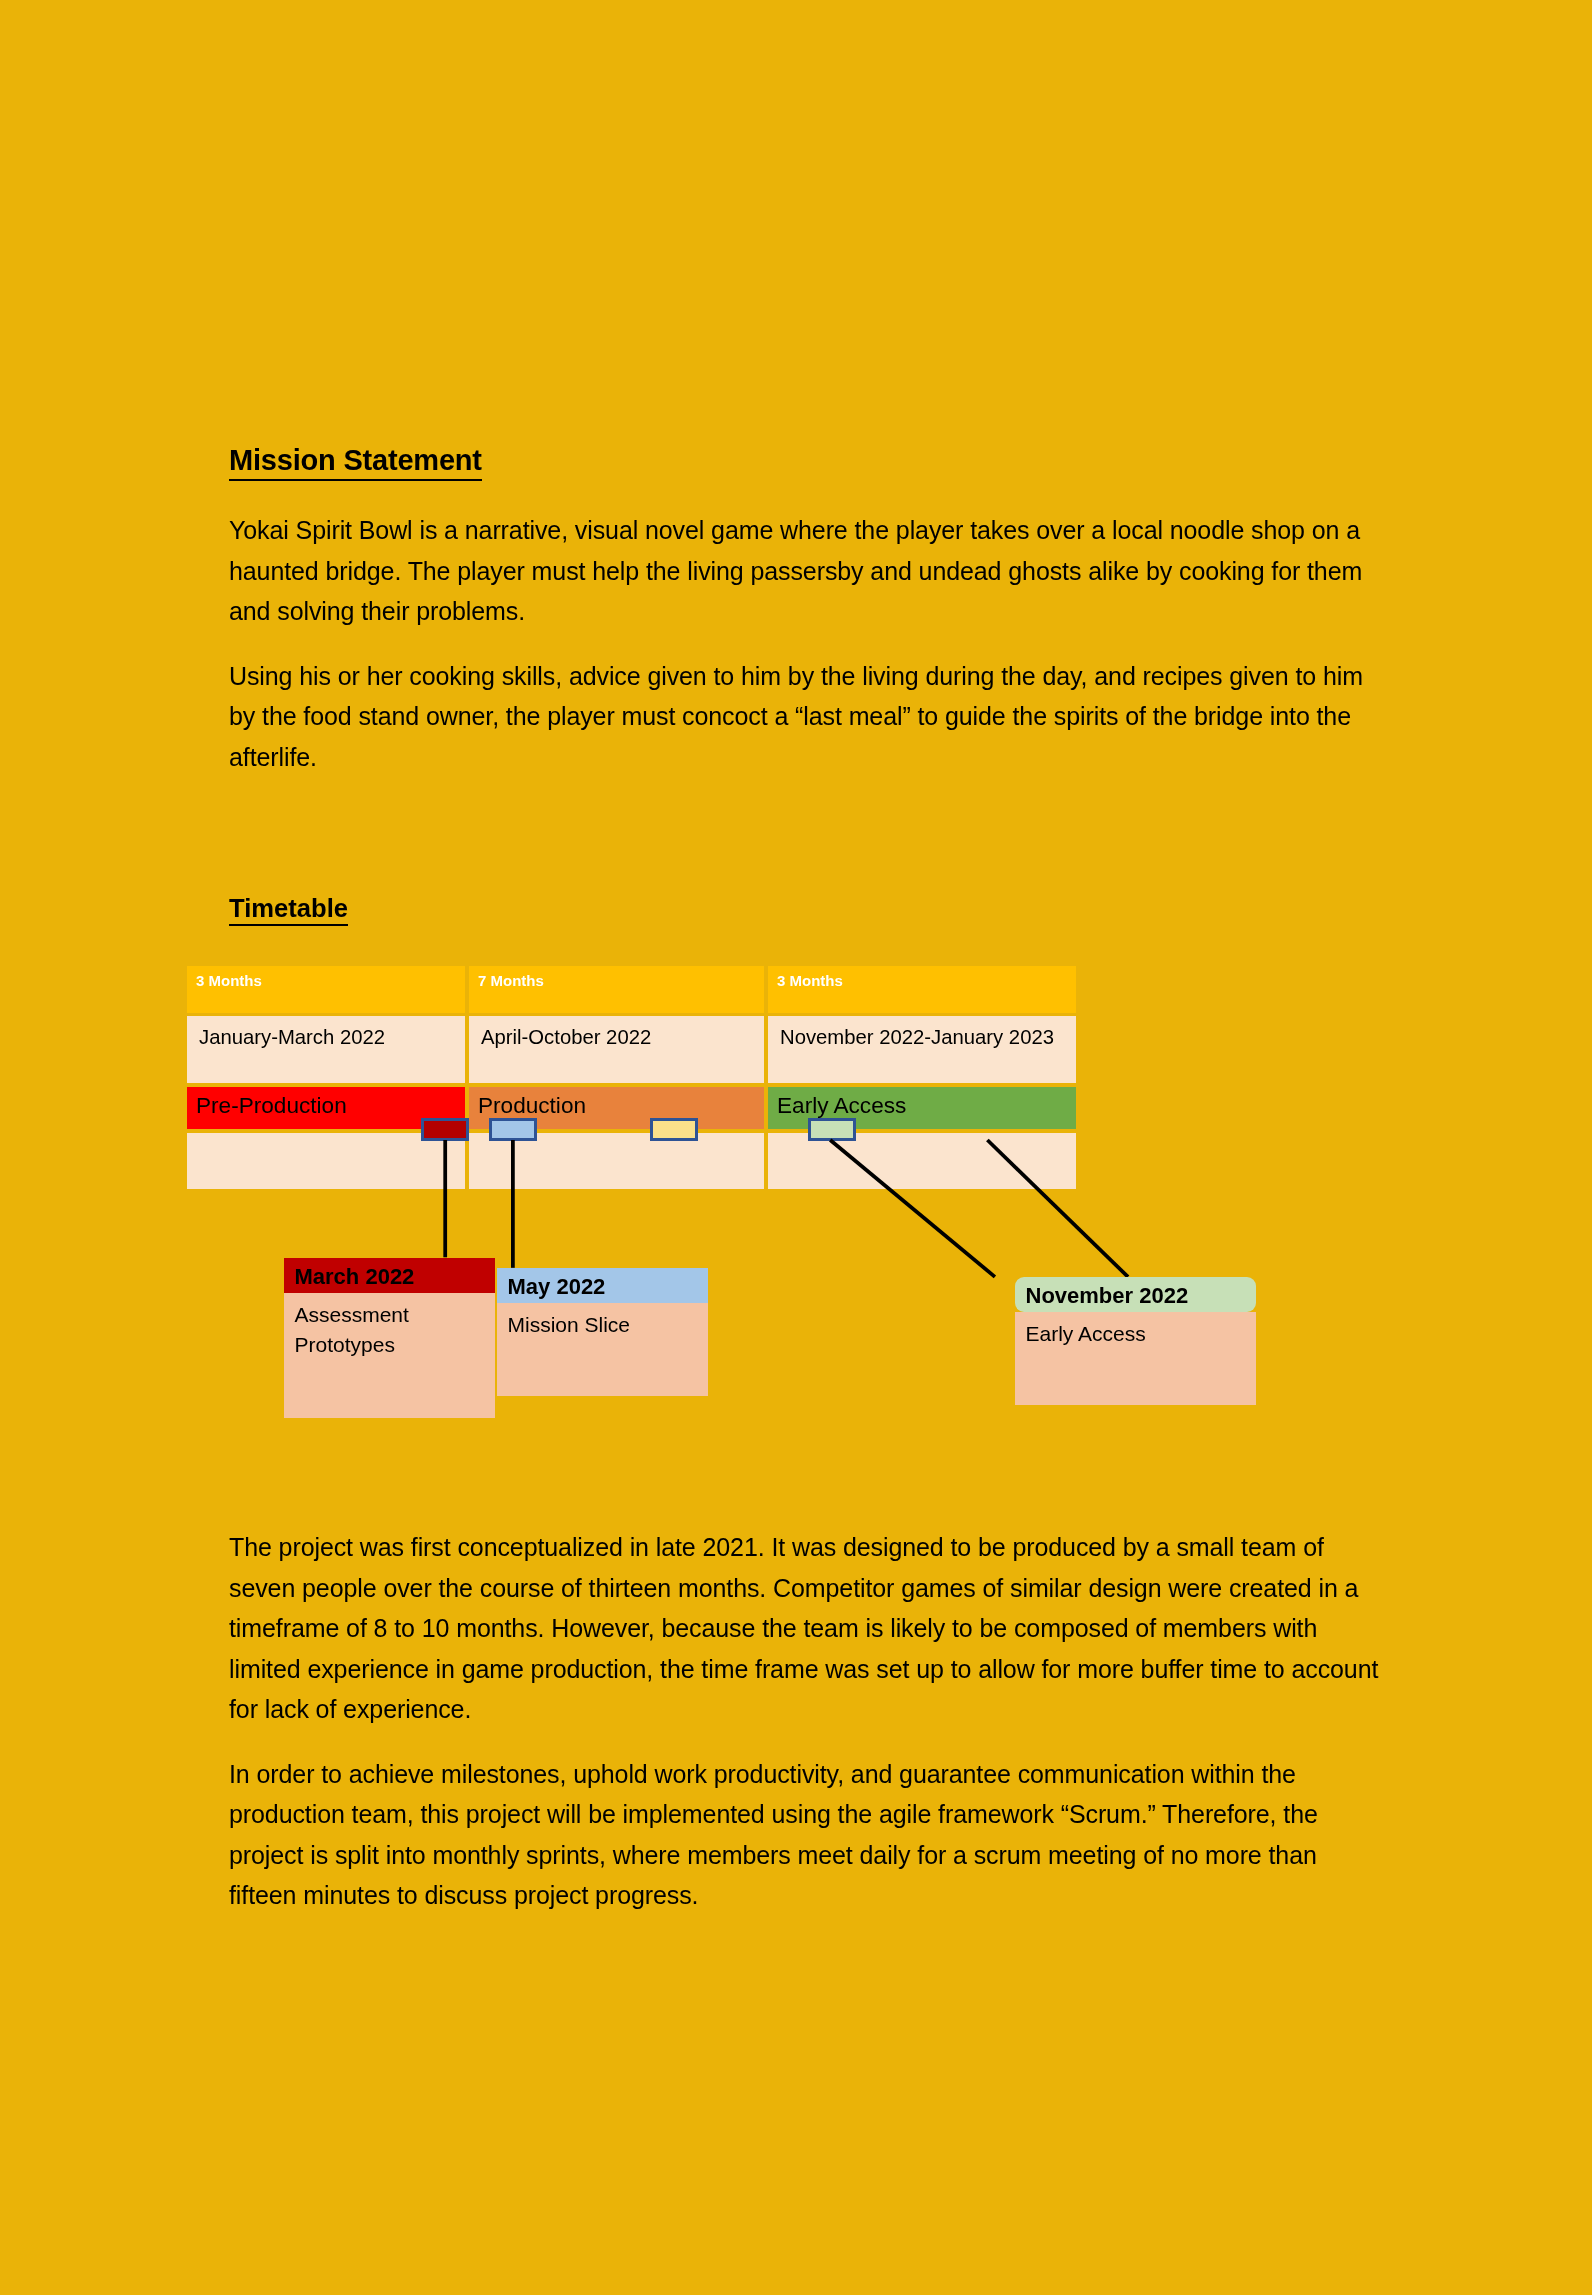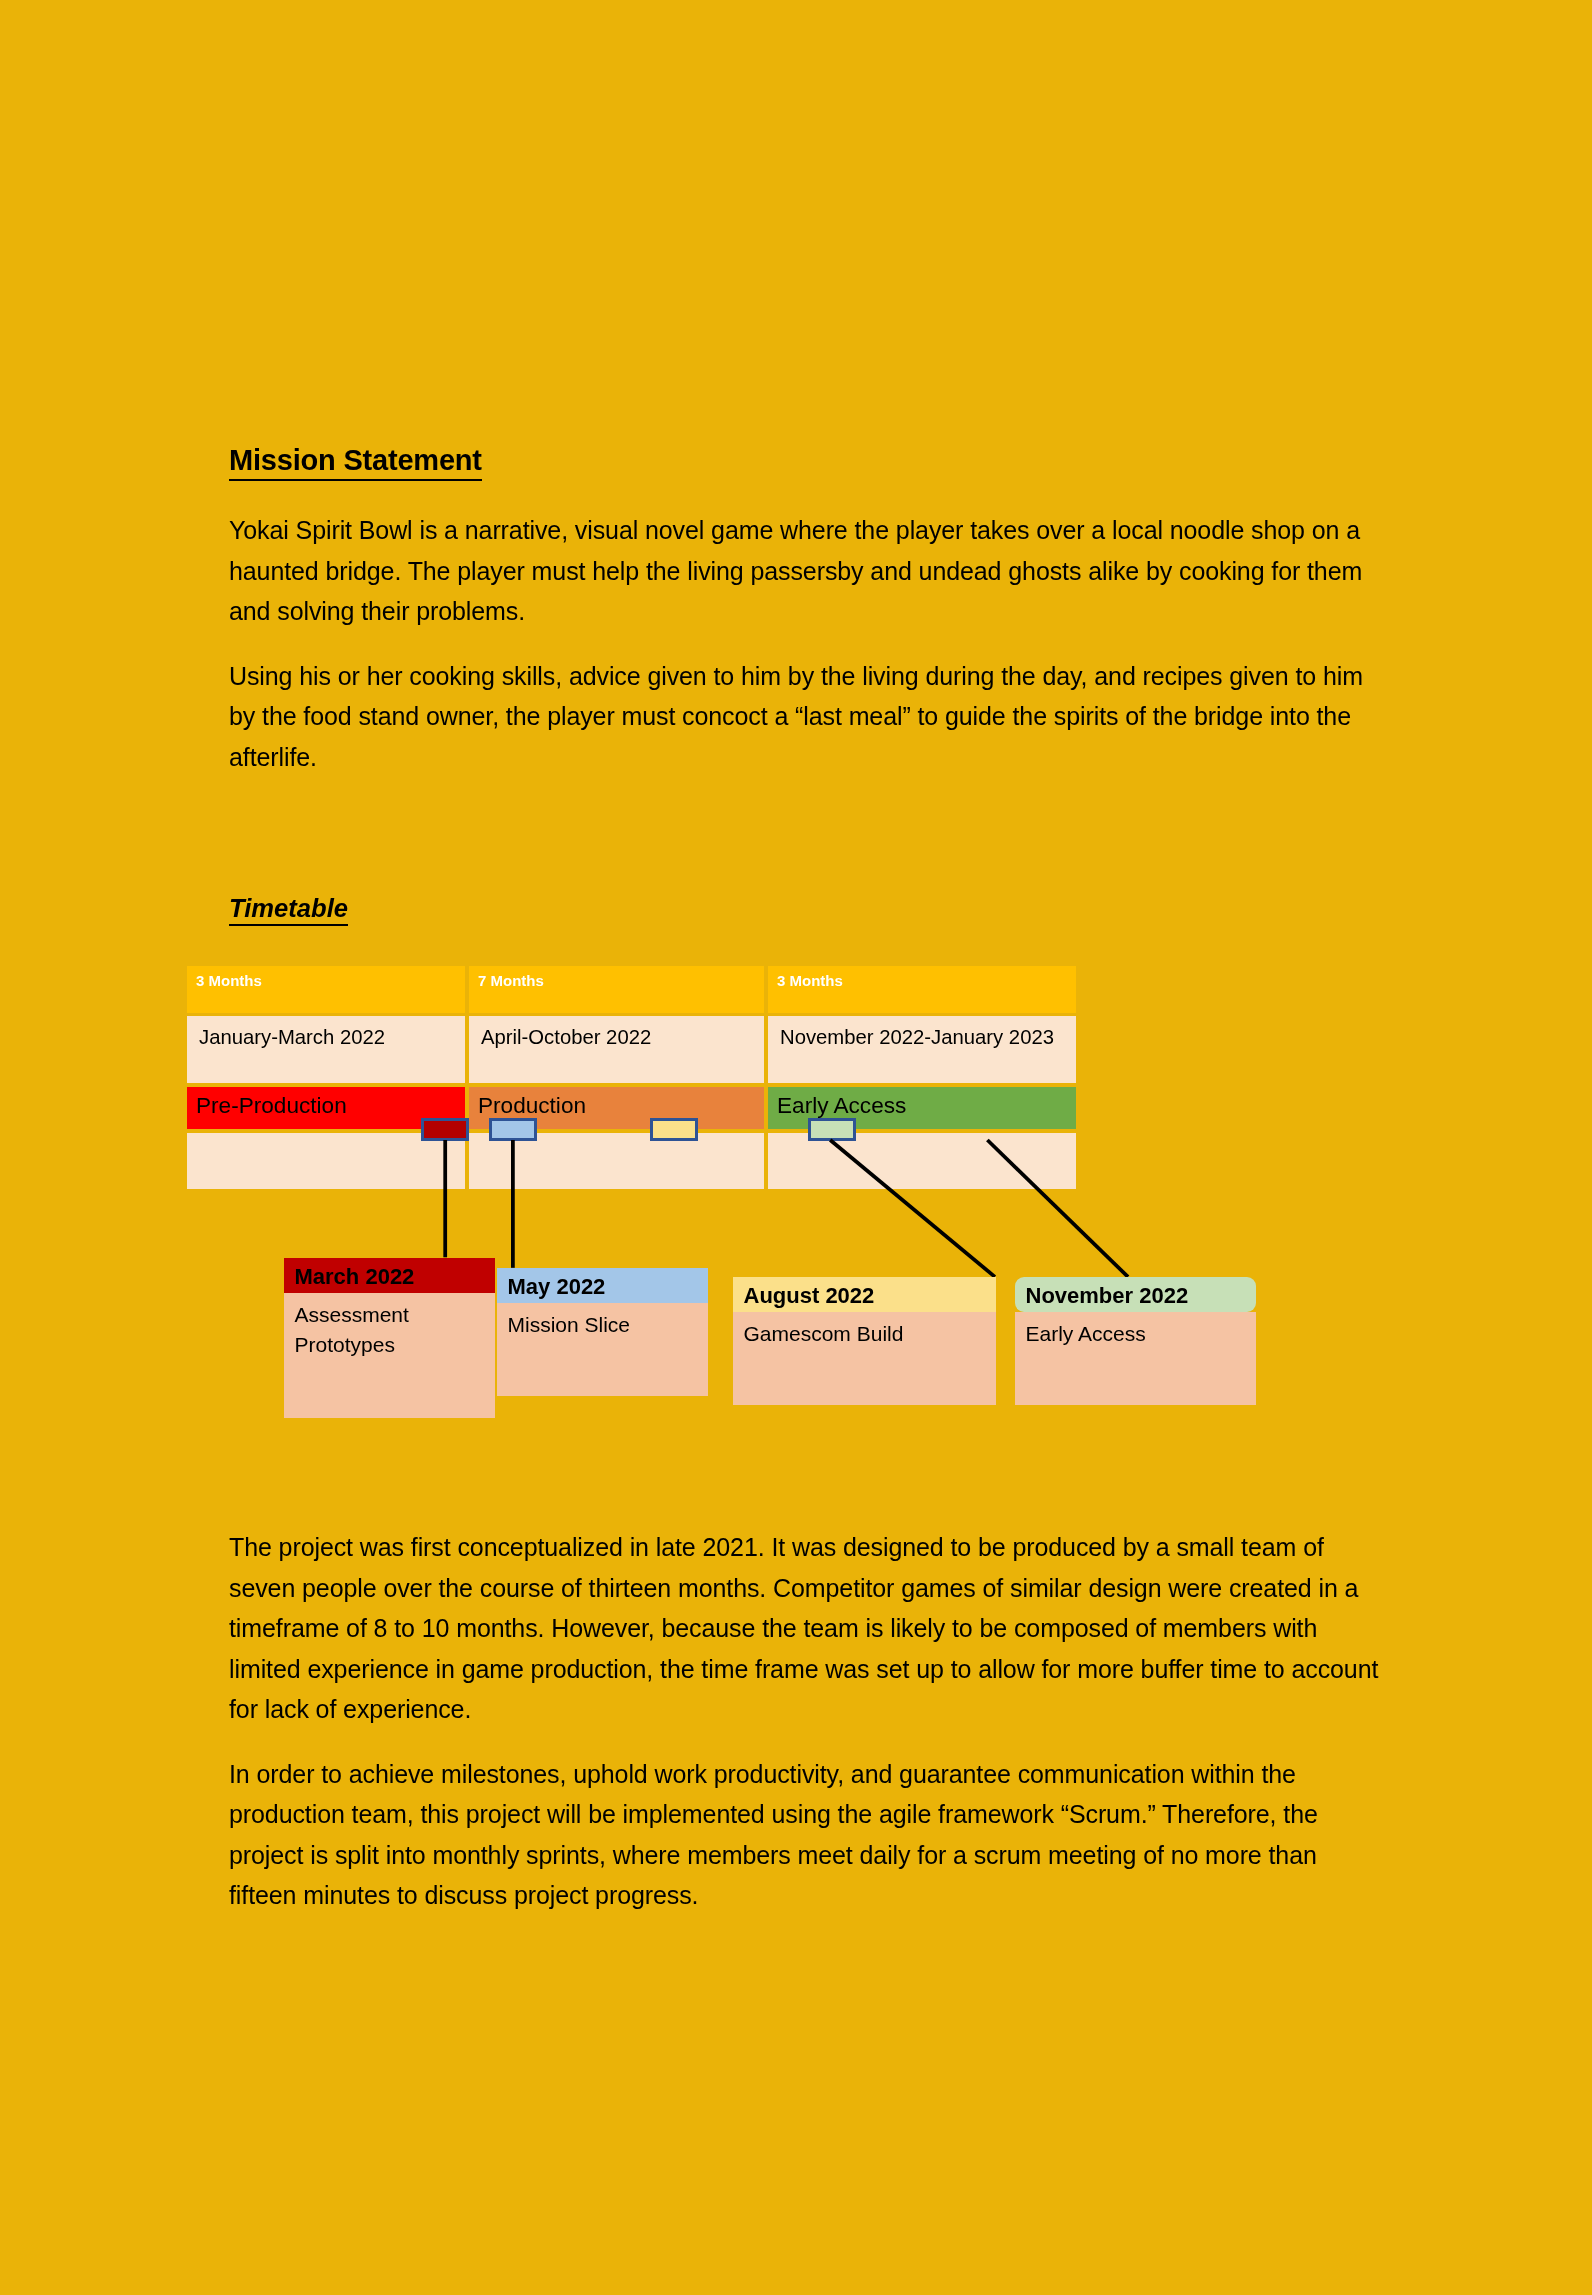--- a/index.html
+++ b/index.html
@@ -42,21 +42,20 @@
     margin: 0 0 24px 0;
     letter-spacing: -0.1px;
   }
   p.para:last-child { margin-bottom: 0; }
 
   
   .timetable-heading-wrap {
     position: absolute;
     left: 229px;
     top: 894px;
-    font-style: italic;
   }
   .timetable-heading {
     font-size: 25.6px;
     font-weight: bold;
     display: inline-block;
     border-bottom: 2.3px solid #000;
     padding-bottom: 1.5px;
     line-height: 1.1;
   }
 
@@ -200,24 +199,20 @@
   <div class="mcard" style="left:284px; top:1258px; width:211px;border-radius:17px;">
     <div class="mcard-head hd-march">March 2022</div>
     <div class="mcard-body" style="height:125px;">Assessment Prototypes</div>
   </div>
 
   <div class="mcard" style="left:497px; top:1268px; width:211px;">
     <div class="mcard-head hd-may">May 2022</div>
     <div class="mcard-body" style="height:93px;">Mission Slice</div>
   </div>
 
-  <div class="mcard" style="left:733px; top:1277px; width:263px;">
-    <div class="mcard-head hd-aug">August 2022</div>
-    <div class="mcard-body" style="height:93px;">Gamescom Build</div>
-  </div>
 
   <div class="mcard" style="left:1015px; top:1277px; width:241px;">
     <div class="mcard-head hd-nov">November 2022</div>
     <div class="mcard-body" style="height:93px;">Early Access</div>
   </div>
 
   <div class="doc-body" style="top:1527px;">
     <p class="para">The project was first conceptualized in late 2021. It was designed to be produced by a small team of seven people over the course of thirteen months. Competitor games of similar design were created in a timeframe of 8 to 10 months. However, because the team is likely to be composed of members with limited experience in game production, the time frame was set up to allow for more buffer time to account for lack of experience.</p>
     <p class="para">In order to achieve milestones, uphold work productivity, and guarantee communication within the production team, this project will be implemented using the agile framework “Scrum.” Therefore, the project is split into monthly sprints, where members meet daily for a scrum meeting of no more than fifteen minutes to discuss project progress.</p>
   </div>

